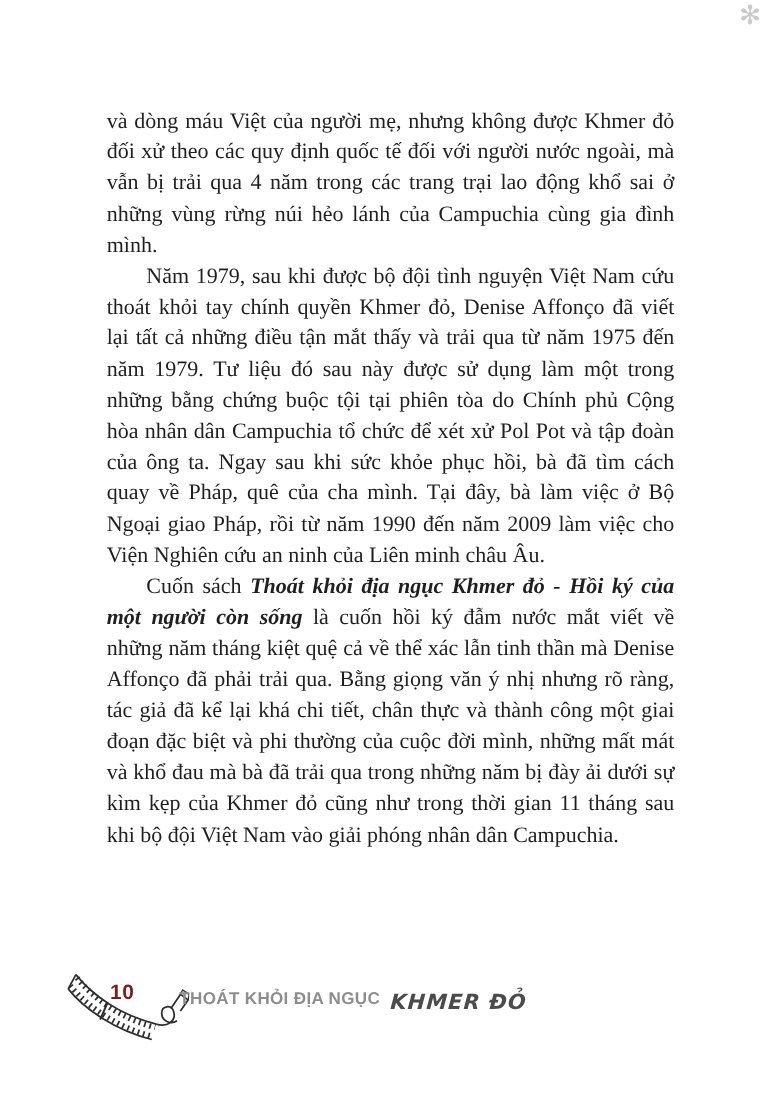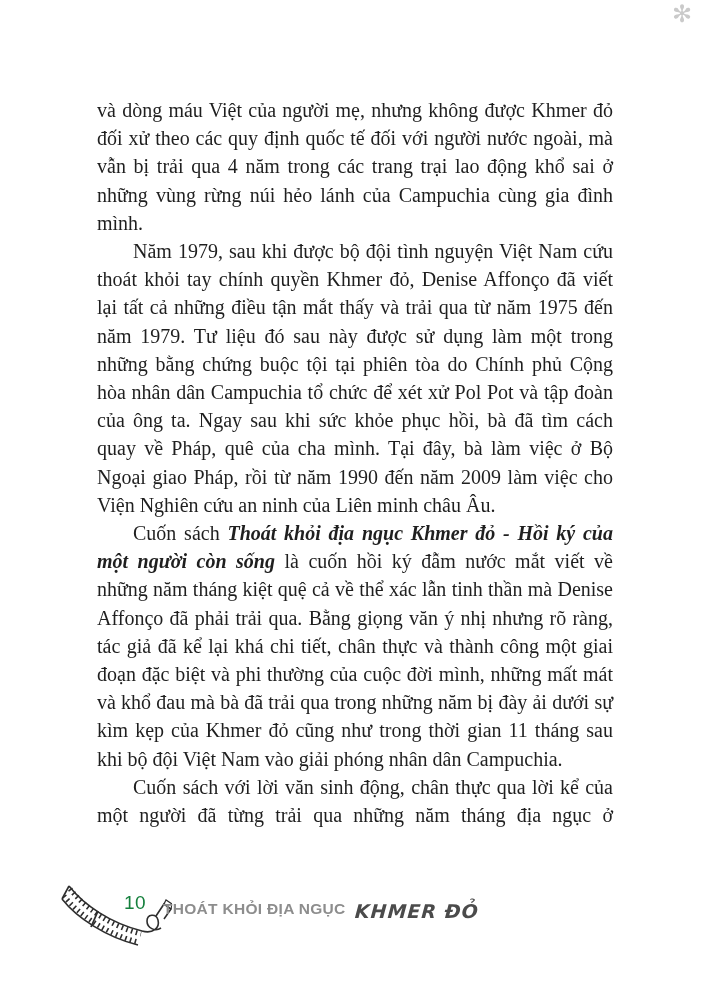--- a/index.html
+++ b/index.html
@@ -47,25 +47,24 @@
     left: 0;
     top: 0;
     width: 112px;
     height: 70px;
   }
   .page-number {
     position: absolute;
     left: 40px;
     top: 10px;
     font-family: "Liberation Sans", sans-serif;
-    font-weight: normal;
+    font-weight: bold;
     font-size: 19px;
-    color: #15803d;
+    color: #7f1d1d;
     letter-spacing: 0.5px;
-    margin-left: 24px;
   }
   .book-title {
     position: absolute;
     left: 103px;
     top: 18px;
     white-space: nowrap;
     display: flex;
     align-items: flex-start;
   }
   .title-regular {
@@ -90,21 +89,20 @@
 <body>
 
 <div class="page">
 
   <span class="corner-ornament">✻</span>
 
   <div class="body-text">
       <p class=""><span class="seg">và dòng máu Việt của người mẹ, nhưng không được Khmer đỏ đối xử theo các quy định quốc tế đối với người nước ngoài, mà vẫn bị trải qua 4 năm trong các trang trại lao động khổ sai ở những vùng rừng núi hẻo lánh của Campuchia cùng gia đình mình.</span></p>
       <p class="indent"><span class="seg">Năm 1979, sau khi được bộ đội tình nguyện Việt Nam cứu thoát khỏi tay chính quyền Khmer đỏ, Denise Affonço đã viết lại tất cả những điều tận mắt thấy và trải qua từ năm 1975 đến năm 1979. Tư liệu đó sau này được sử dụng làm một trong những bằng chứng buộc tội tại phiên tòa do Chính phủ Cộng hòa nhân dân Campuchia tổ chức để xét xử Pol Pot và tập đoàn của ông ta. Ngay sau khi sức khỏe phục hồi, bà đã tìm cách quay về Pháp, quê của cha mình. Tại đây, bà làm việc ở Bộ Ngoại giao Pháp, rồi từ năm 1990 đến năm 2009 làm việc cho Viện Nghiên cứu an ninh của Liên minh châu Âu.</span></p>
       <p class="indent"><span class="seg">Cuốn sách </span><span class="seg-bi">Thoát khỏi địa ngục Khmer đỏ - Hồi ký của một người còn sống</span><span class="seg"> là cuốn hồi ký đẫm nước mắt viết về những năm tháng kiệt quệ cả về thể xác lẫn tinh thần mà Denise Affonço đã phải trải qua. Bằng giọng văn ý nhị nhưng rõ ràng, tác giả đã kể lại khá chi tiết, chân thực và thành công một giai đoạn đặc biệt và phi thường của cuộc đời mình, những mất mát và khổ đau mà bà đã trải qua trong những năm bị đày ải dưới sự kìm kẹp của Khmer đỏ cũng như trong thời gian 11 tháng sau khi bộ đội Việt Nam vào giải phóng nhân dân Campuchia.</span></p>
-      <p class="indent justify-last"><span class="seg">Cuốn sách với lời văn sinh động, chân thực qua lời kể của một người đã từng trải qua những năm tháng địa ngục ở</span></p>
     </div>
 
   <div class="footer">
     <div class="film-icon-wrap">
       <svg width="112" height="70" viewBox="0 0 112 70" fill="none" xmlns="http://www.w3.org/2000/svg">
 
         <path d="M9,4 C24,23 50,41 82,49" stroke="#2e2e2e" stroke-width="1.6"></path>
         <path d="M2,17 C17,36 46,55 78,63" stroke="#2e2e2e" stroke-width="1.6"></path>
         <path d="M9,4 L2,17" stroke="#2e2e2e" stroke-width="1.6"></path>
 

